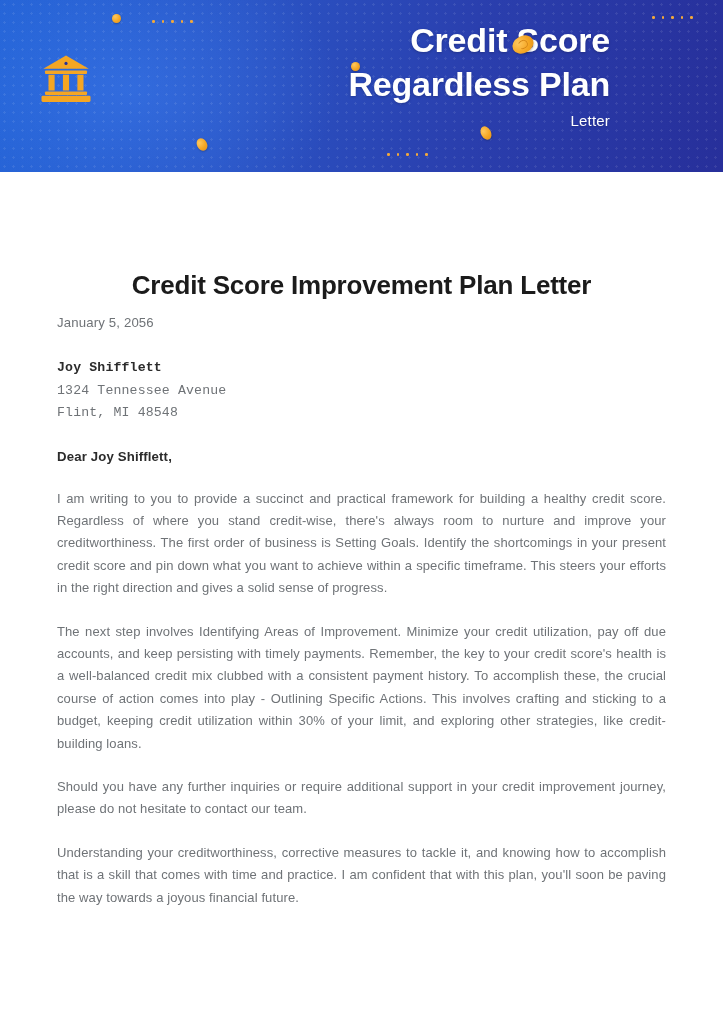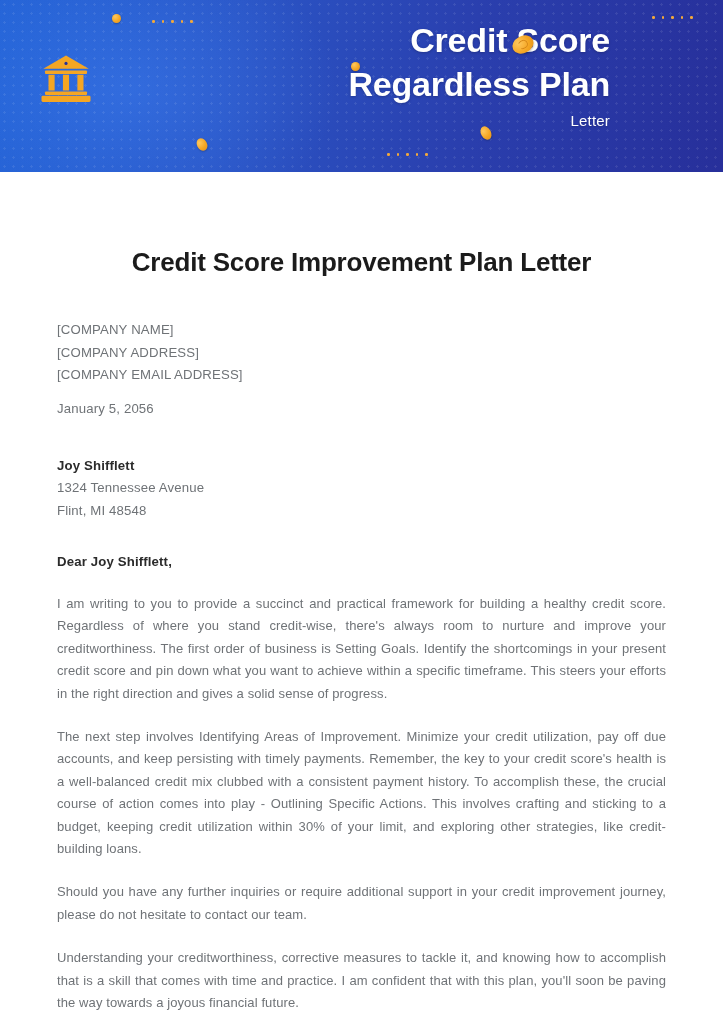--- a/index.html
+++ b/index.html
@@ -114,21 +114,21 @@
     background: #f2a93b;
   }
 
   
   .doc {
     position: relative;
     padding: 0 57px;
   }
 
   .doc-title {
-    margin-top: 75px;
+    margin-top: 98px;
     text-align: center;
     font-size: 26px;
     font-weight: bold;
     color: #1b1b1b;
     letter-spacing: -0.2px;
   }
 
   .company-block {
     margin-top: 41px;
     color: #6f7377;
@@ -139,33 +139,34 @@
 
   .date-line {
     margin-top: 11px;
     color: #6f7377;
     font-size: 13.2px;
     line-height: 22px;
     letter-spacing: 0.15px;
   }
 
   .recipient {
-    margin-top: 35px;
+    margin-top: 23px;
     color: #6f7377;
     font-size: 13.2px;
     line-height: 22.5px;
     letter-spacing: 0.15px;
+    font-family: Liberation Mono, monospace;
   }
   .recipient .rname {
     color: #2b2b2b;
     font-weight: bold;
   }
 
   .salutation {
-    margin-top: 32px;
+    margin-top: 24px;
     color: #2b2b2b;
     font-size: 13.2px;
     font-weight: bold;
     letter-spacing: 0.15px;
   }
 
   .body-copy { margin-top: 24px; }
 
   .para {
     color: #6f7377;
@@ -231,25 +232,20 @@
         <i></i>
         <i></i>
         <i></i>
     </div>
   </div>
 
   <div class="doc">
 
     <h1 class="doc-title">Credit Score Improvement Plan Letter</h1>
 
-    <div class="company-block">
-      <div>[COMPANY NAME]</div>
-      <div>[COMPANY ADDRESS]</div>
-      <div>[COMPANY EMAIL ADDRESS]</div>
-    </div>
 
     <div class="date-line">January 5, 2056</div>
 
     <div class="recipient">
       <div class="rname">Joy Shifflett</div>
       <div>1324 Tennessee Avenue</div>
       <div>Flint, MI 48548</div>
     </div>
 
     <div class="salutation">Dear Joy Shifflett,</div>

